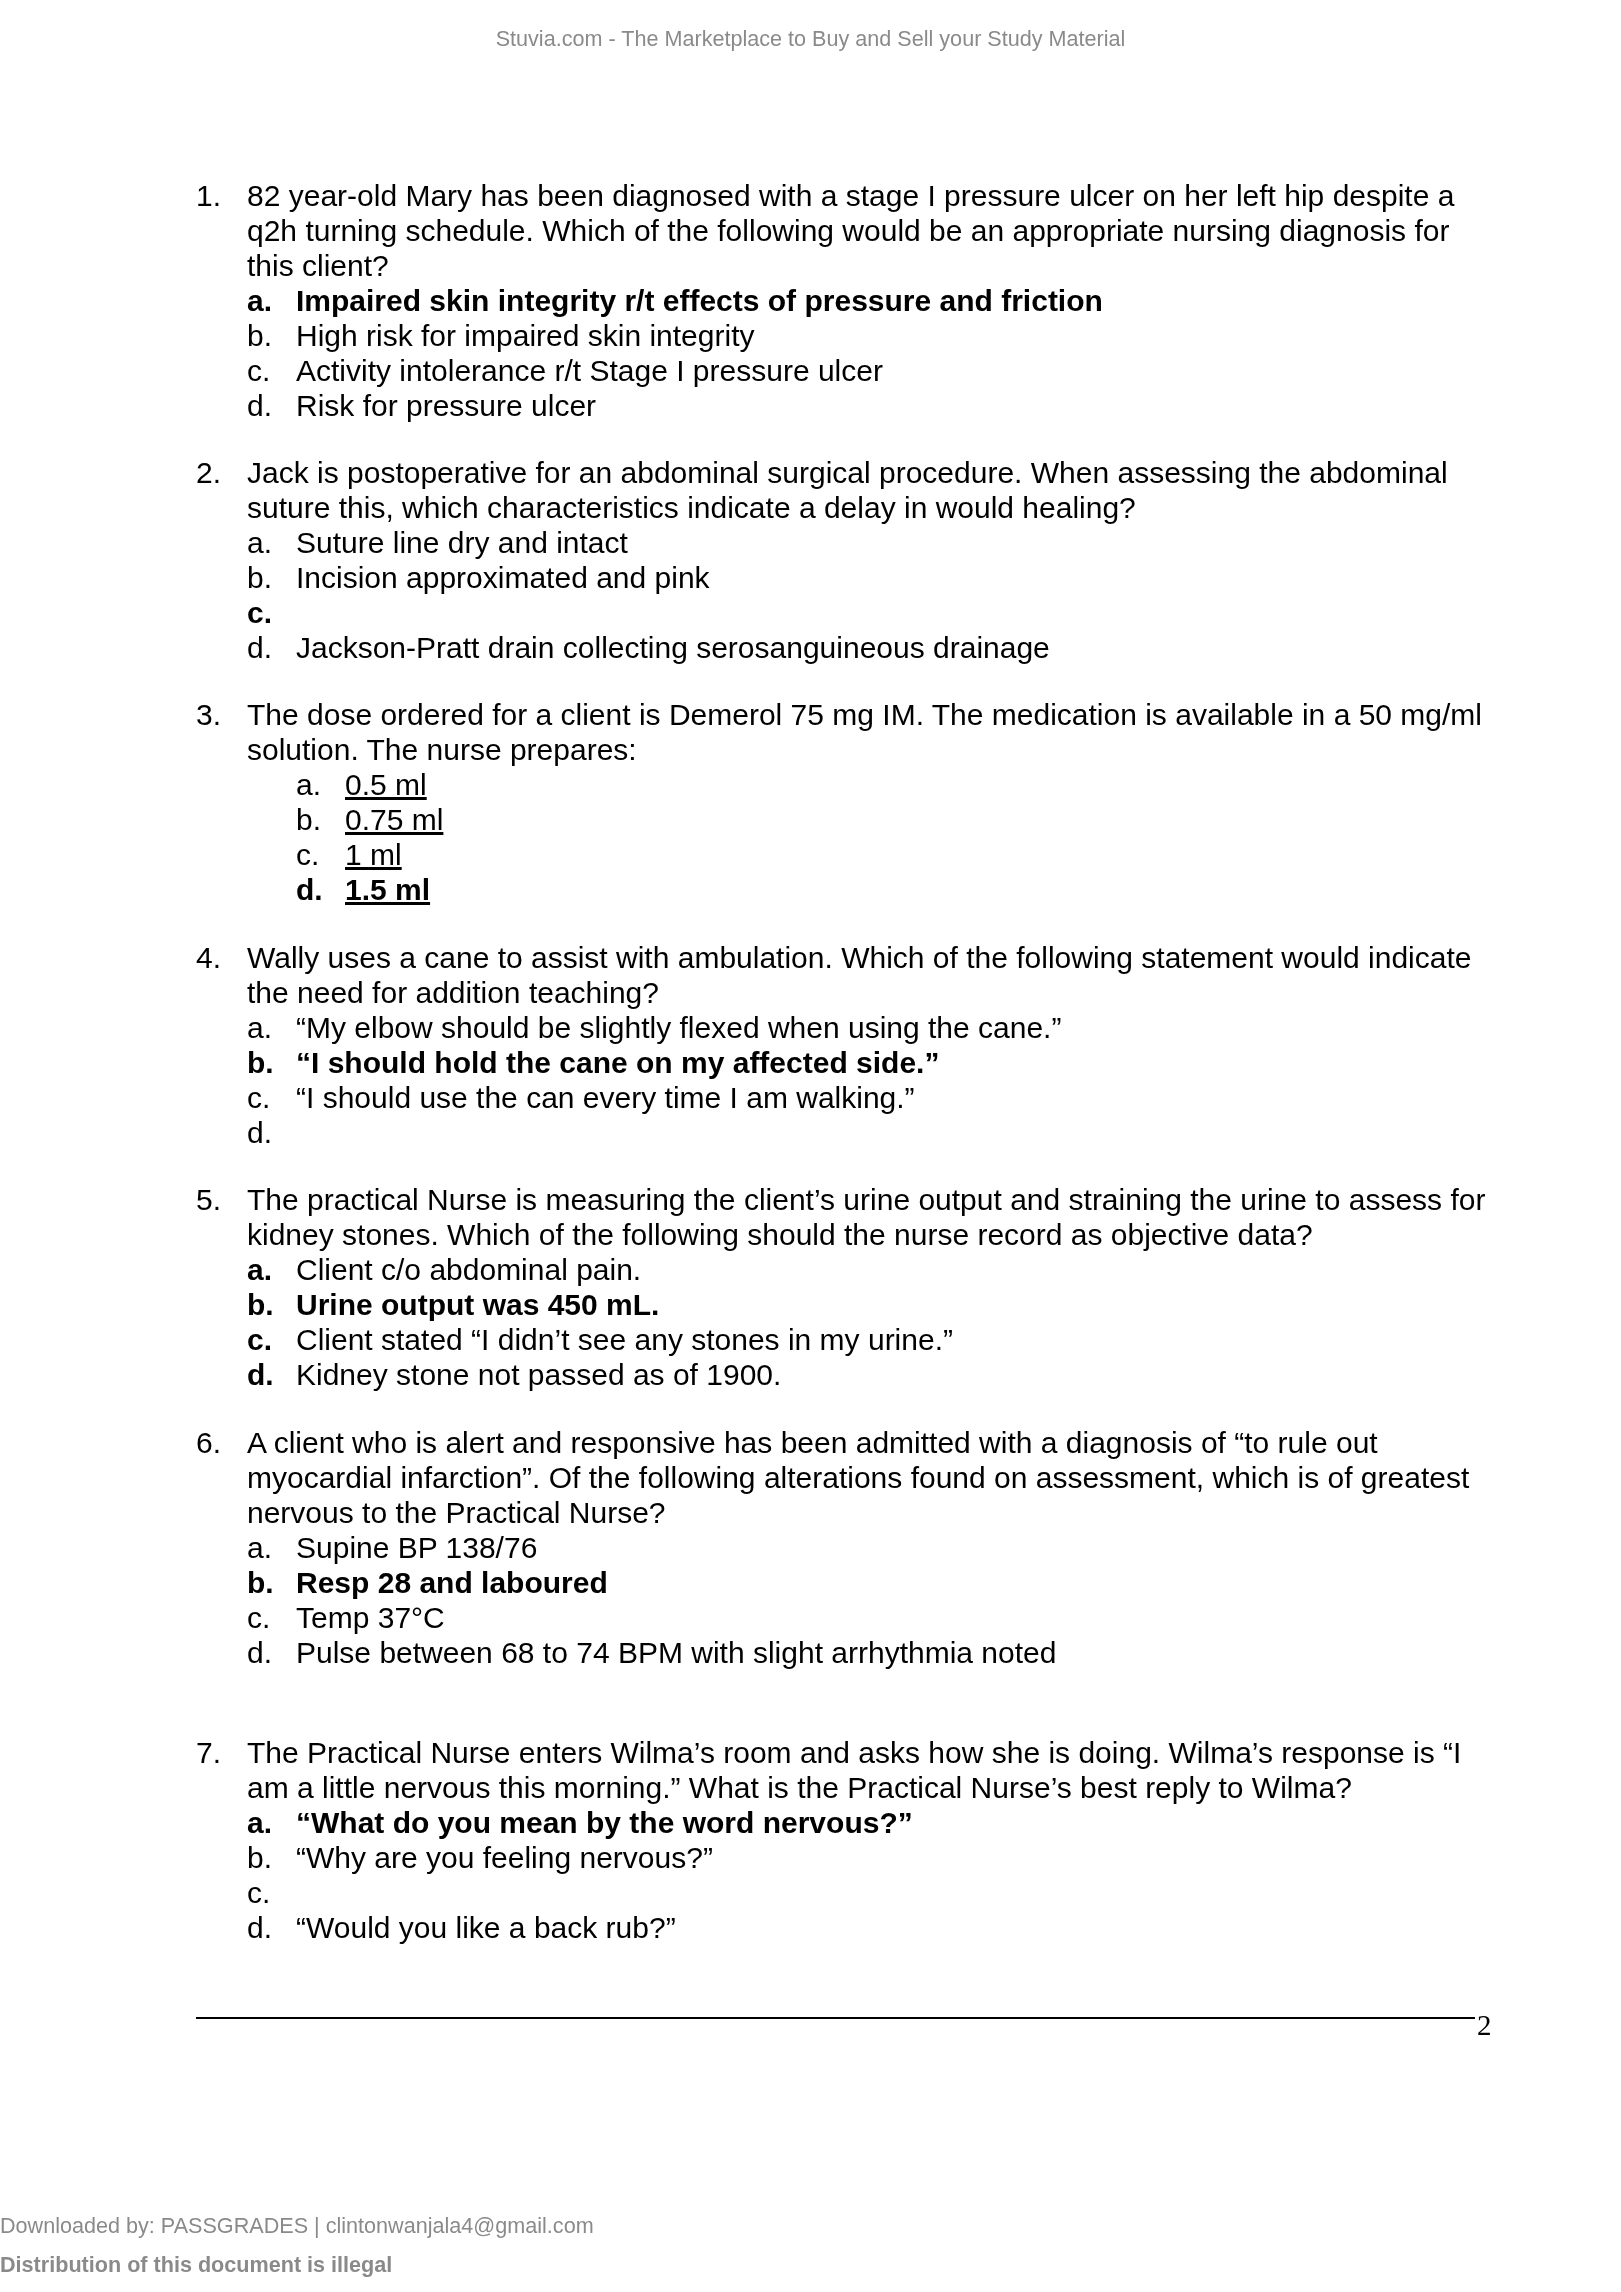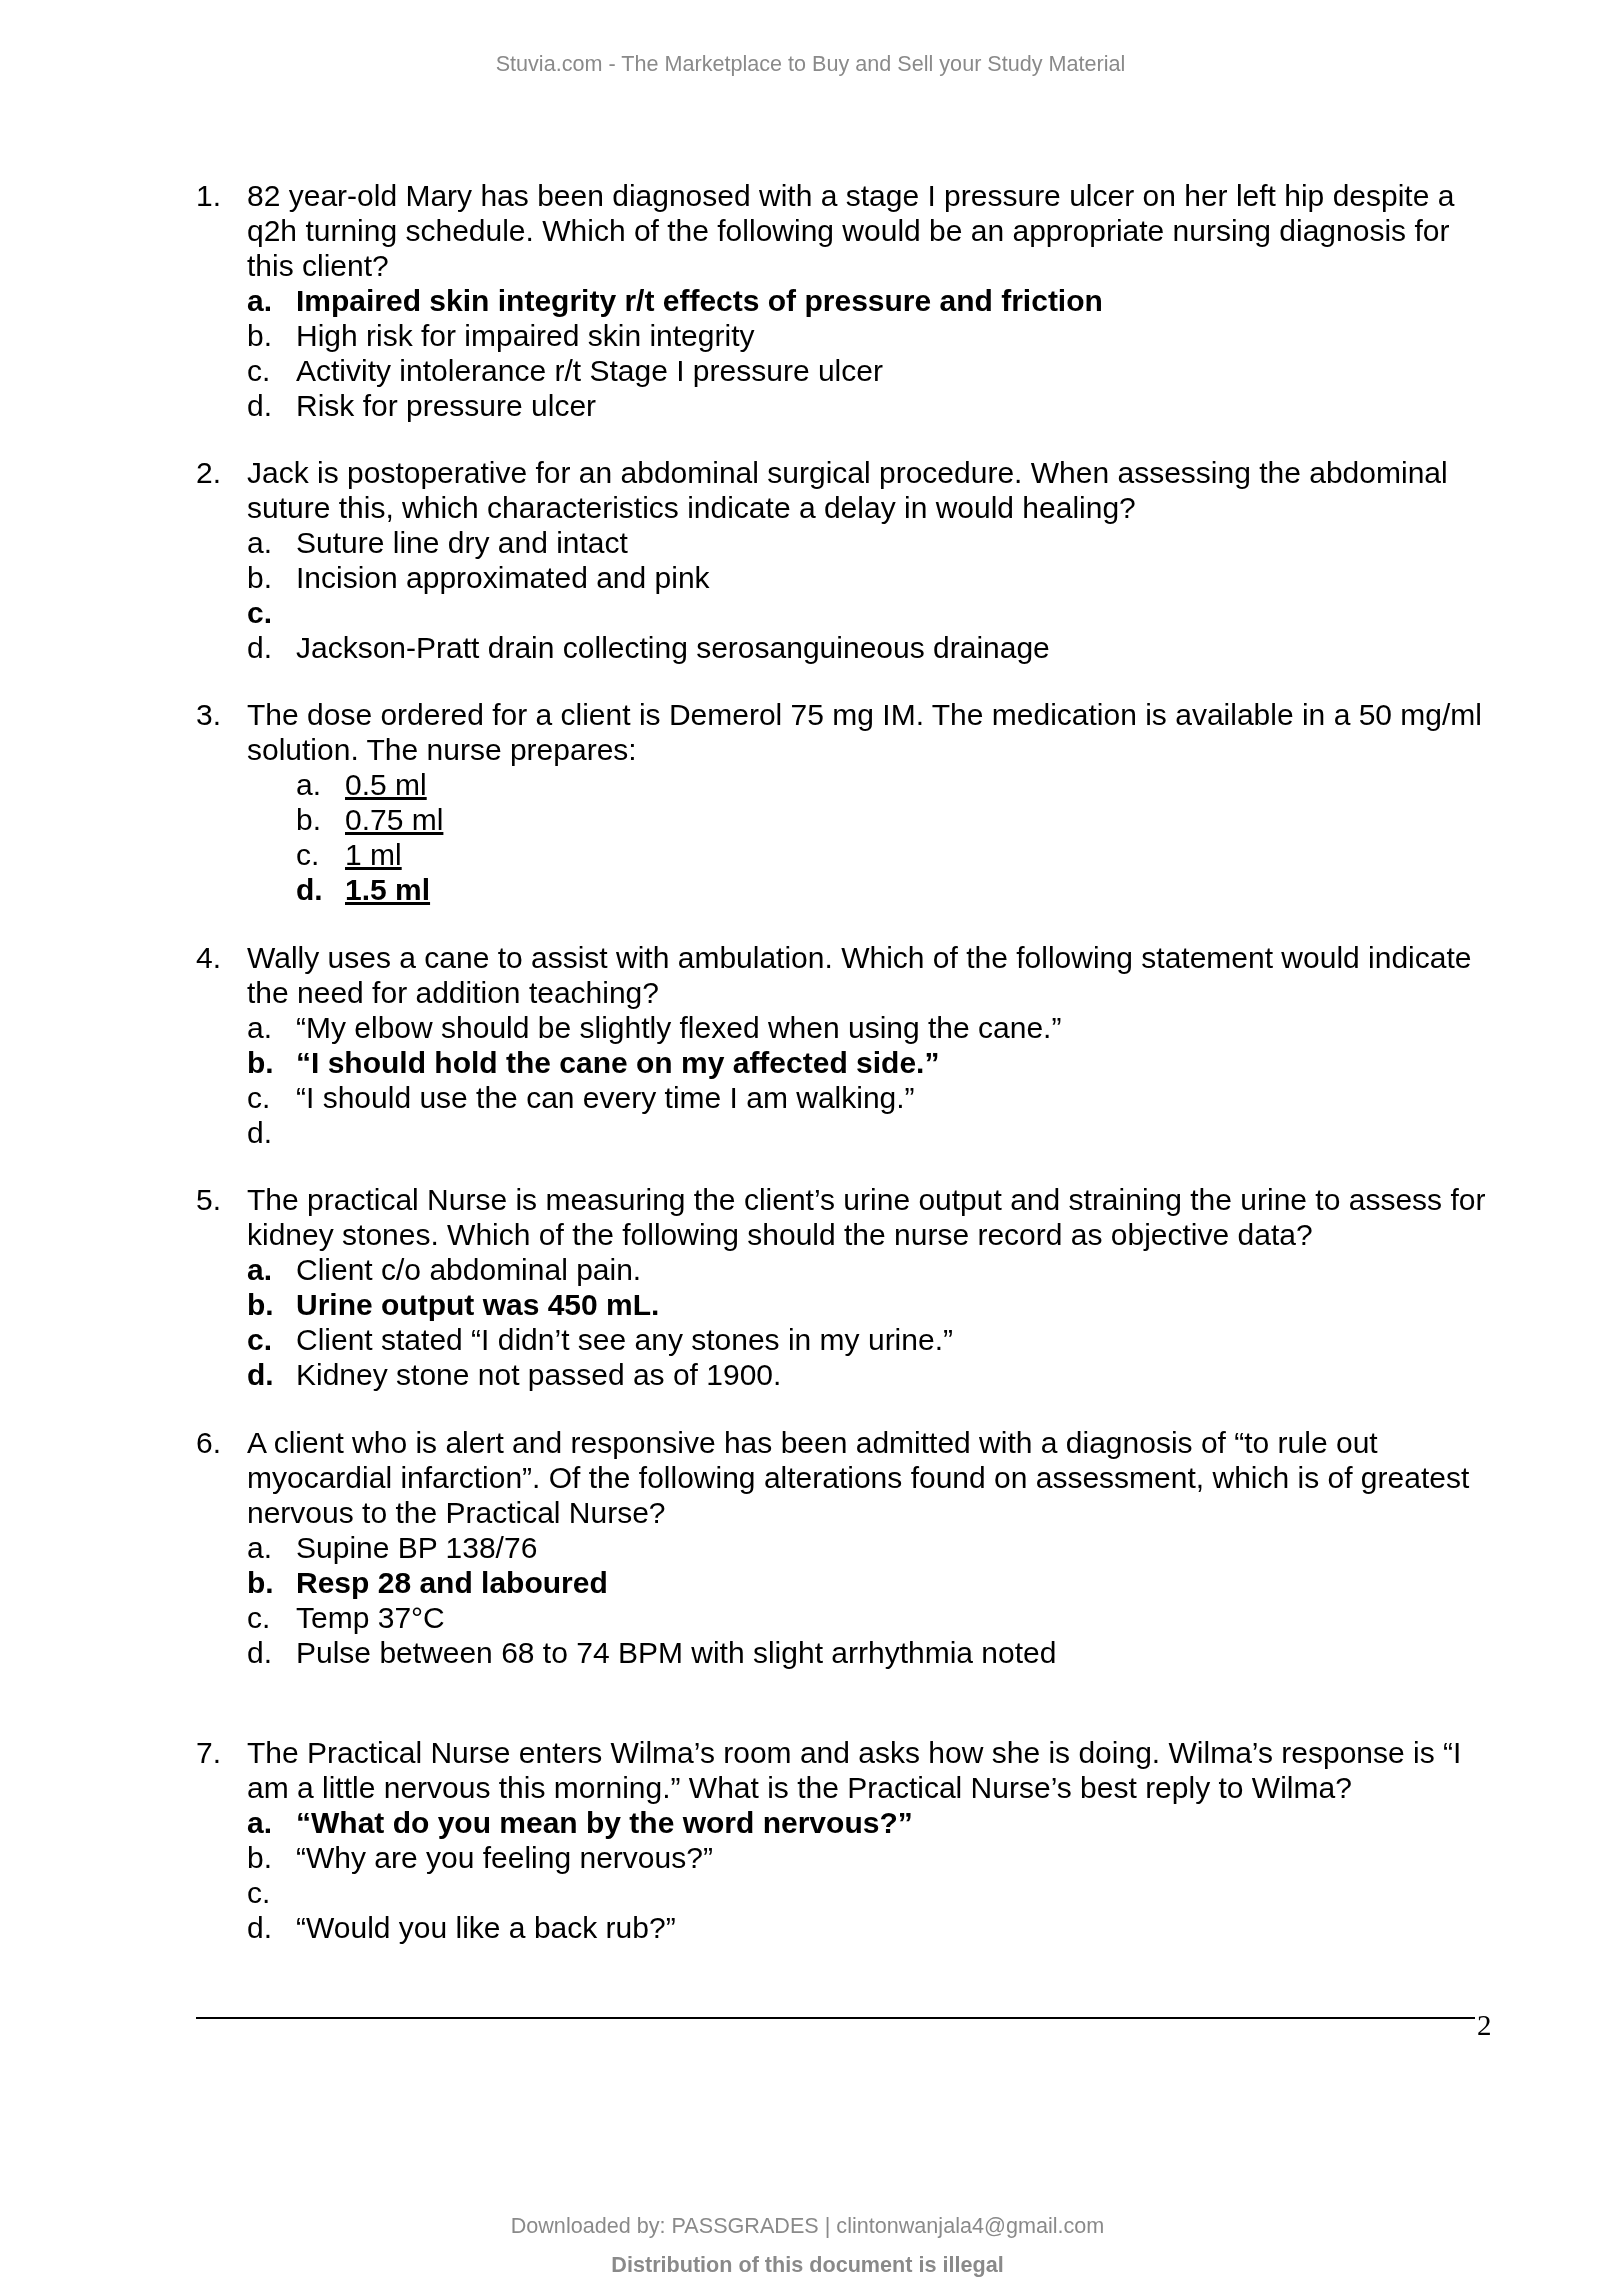--- a/index.html
+++ b/index.html
@@ -1,29 +1,29 @@
 <!DOCTYPE html>
 <html><head>
 <meta charset="utf-8">
 <style>
   html, body { margin:0; padding:0; background:#ffffff; }
   body { width:1621px; height:2293px; position:relative; overflow:hidden; font-family:"Liberation Sans", sans-serif; color:#000; }
-  .header-note { position:absolute; top:23.5px; left:0; width:1621px; text-align:center; font-size:21.6px; color:#8a8a8a; line-height:29px;margin-top:25px; }
+  .header-note { position:absolute; top:23.5px; left:0; width:1621px; text-align:center; font-size:21.6px; color:#8a8a8a; line-height:29px; }
   .q { position:absolute; left:196px; width:1304px; font-size:30px; line-height:35px; }
   .q .row { position:relative; height:35px; white-space:nowrap; }
   .q .num { position:absolute; left:0; top:0; }
   .q .stem { position:absolute; left:51px; top:0; }
   .q .opt-lbl { position:absolute; left:51px; top:0; }
   .q .opt-txt { position:absolute; left:100px; top:0; }
   .q.deep .opt-lbl { left:100px; }
   .q.deep .opt-txt { left:149px;text-decoration:underline; }
   .b { font-weight:bold; }
   .rule { position:absolute; left:196px; top:2017px; width:1279px; height:0; border-top:2.9px solid #000; }
   .page-num { position:absolute; left:1477px; top:2008px; font-family:"Liberation Serif", serif; font-size:29px; line-height:35px; }
-  .footer { position:absolute; left:0; width:1615px; text-align:center; font-size:21.6px; color:#8a8a8a; line-height:29px; }
+  .footer { position:absolute; left:0; width:1615px; text-align:left; font-size:21.6px; color:#8a8a8a; line-height:29px; }
 </style>
 </head>
 <body>
 
 <div class="header-note">Stuvia.com - The Marketplace to Buy and Sell your Study Material</div>
 
 <div class="q" style="top:178px;">
   <div class="row">
       <span class="num">1.</span>
       <span class="stem">82 year-old Mary has been diagnosed with a stage I pressure ulcer on her left hip despite a</span>

